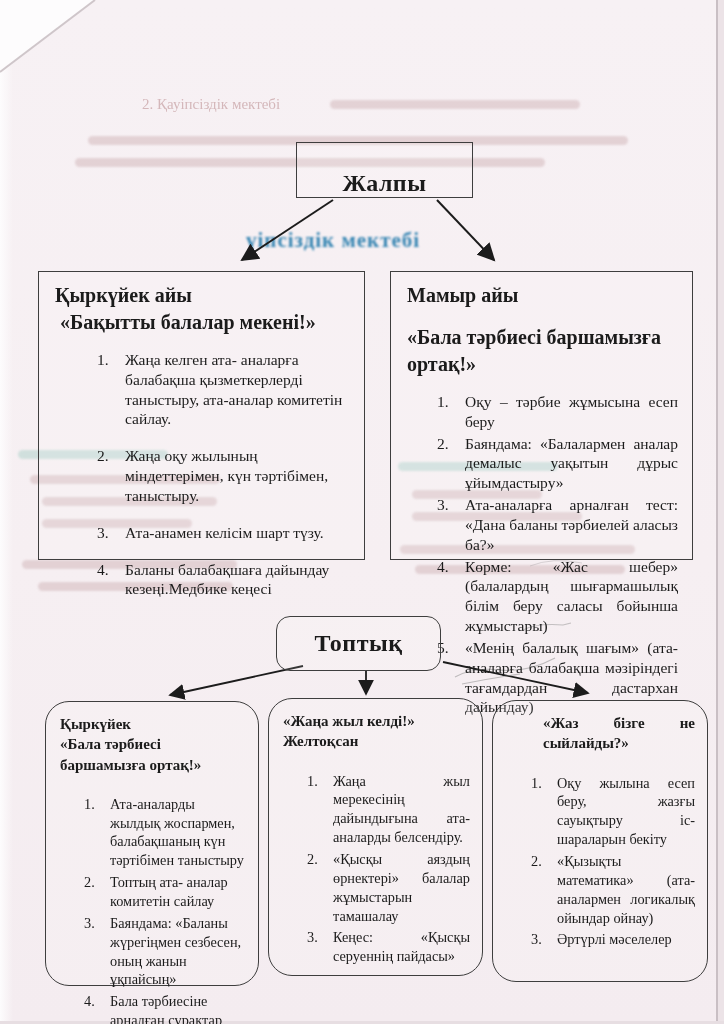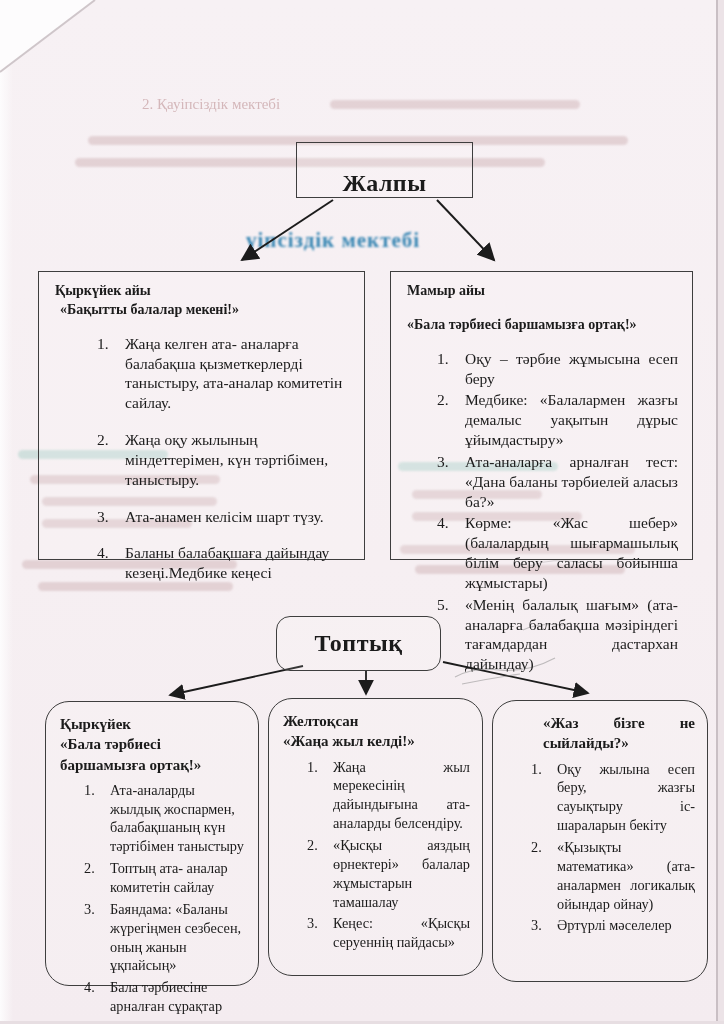--- a/index.html
+++ b/index.html
@@ -7,32 +7,32 @@
     width:724px;height:1024px;position:relative;overflow:hidden;
     background:linear-gradient(180deg,#f7f1f4 0%,#f6eff2 55%,#f4ecf0 100%);
     font-family:"Liberation Serif","DejaVu Serif",serif;color:#1b1b1b;
   }
   .box{position:absolute;border:1.6px solid #3e3e3e;background:rgba(255,255,255,0.12);box-sizing:border-box;}
   .title-box{display:flex;align-items:center;justify-content:center;
     font-weight:bold;font-size:24px;letter-spacing:.5px;}
   .rounded{border-radius:14px;}
   .capsule{border-radius:24px;border-width:1.4px;}
   .month-box{padding:10px 14px 8px 16px;font-size:15.5px;line-height:1.28;}
-  .month-title{font-weight:bold;font-size:14px;line-height:1.35;}
+  .month-title{font-weight:bold;font-size:20px;line-height:1.35;}
   .mt-gap{margin-top:15px;}
   .mt-indent{padding-left:5px;}
   ol.num{counter-reset:n;list-style:none;margin:14px 0 0 0;padding:0 0 0 42px;}
   ol.num li{counter-increment:n;position:relative;padding-left:28px;}
   ol.num li::before{content:counter(n) ".";position:absolute;left:0;}
   ol.spaced li + li{margin-top:17px;}
   ol.tight li + li{margin-top:2px;}
   .justify li{text-align:justify;}
   .group-box{padding:12px 12px 8px 14px;font-size:14.3px;line-height:1.32;}
   .group-title{font-weight:bold;font-size:15px;line-height:1.35;}
-  .group-box ol.num{margin-top:6px;padding-left:24px;}
+  .group-box ol.num{margin-top:20px;padding-left:24px;}
   .group-box ol.num li{padding-left:26px;}
   ol.gap4 li + li{margin-top:3px;}
   svg.overlay{position:absolute;left:0;top:0;pointer-events:none;}
   
   .bleed{position:absolute;pointer-events:none;}
   .bleed-text{color:#c9a4a7;filter:blur(0.7px);opacity:.75;font-size:15px;}
   .bleed-teal{color:#0369a1;font-weight:bold;font-size:21px;filter:blur(0.8px);opacity:.8;letter-spacing:1px;margin-left:8px;}
   .bar{position:absolute;height:9px;border-radius:5px;background:#d9c2c5;filter:blur(1.3px);opacity:.65;}
   .bar.teal{background:#bcd8d2;}
   .edge-right-outer{position:absolute;right:0;top:0;bottom:0;width:6px;background:#ece3e7;}
@@ -100,21 +100,21 @@
       <li>Ата-анамен келісім шарт түзу.</li>
       <li>Баланы балабақшаға дайындау кезеңі.Медбике кеңесі</li>
     </ol>
 </div>
 
 <div class="box month-box" style="left:390px;top:271px;width:303px;height:289px;">
   <div class="month-title">Мамыр айы</div>
   <div class="month-title mt-gap">«Бала тәрбиесі баршамызға ортақ!»</div>
   <ol class="num tight justify" style="padding-left:30px;">
       <li>Оқу – тәрбие жұмысына есеп беру</li>
-      <li>Медбике: «Балалармен жазғы демалыс уақытын дұрыс ұйымдастыру»</li>
+      <li>Баяндама: «Балалармен аналар демалыс уақытын дұрыс ұйымдастыру»</li>
       <li>Ата-аналарға арналған тест: «Дана баланы тәрбиелей аласыз ба?»</li>
       <li>Көрме: «Жас шебер» (балалардың шығармашылық білім беру саласы бойынша жұмыстары)</li>
       <li>«Менің балалық шағым» (ата-аналарға балабақша мәзіріндегі тағамдардан дастархан дайындау)</li>
     </ol>
 </div>
 
 <div class="box title-box rounded" style="left:276px;top:616px;width:165px;height:55px;">
   <span>Топтық</span>
 </div>
 
@@ -123,22 +123,22 @@
   <div class="group-title">«Бала тәрбиесі баршамызға ортақ!»</div>
   <ol class="num gap4">
       <li>Ата-аналарды жылдық жоспармен, балабақшаның күн тәртібімен таныстыру</li>
       <li>Топтың ата- аналар комитетін сайлау</li>
       <li>Баяндама: «Баланы жүрегіңмен сезбесен, оның жанын ұқпайсың»</li>
       <li>Бала тәрбиесіне арналған сұрақтар</li>
     </ol>
 </div>
 
 <div class="box capsule group-box" style="left:268px;top:698px;width:215px;height:278px;">
+  <div class="group-title">«Жаңа жыл келді!»</div>
   <div class="group-title">Желтоқсан</div>
-  <div class="group-title">«Жаңа жыл келді!»</div>
   <ol class="num gap4 justify">
       <li>Жаңа жыл мерекесінің дайындығына ата- аналарды белсендіру.</li>
       <li>«Қысқы аяздың өрнектері» балалар жұмыстарын тамашалау</li>
       <li>Кеңес: «Қысқы серуеннің пайдасы»</li>
     </ol>
 </div>
 
 <div class="box capsule group-box" style="left:492px;top:700px;width:216px;height:282px;">
   <div class="group-title justify" style="text-align:justify;margin-left:36px;">«Жаз бізге не сыйлайды?»</div>
   <ol class="num gap4 justify">

